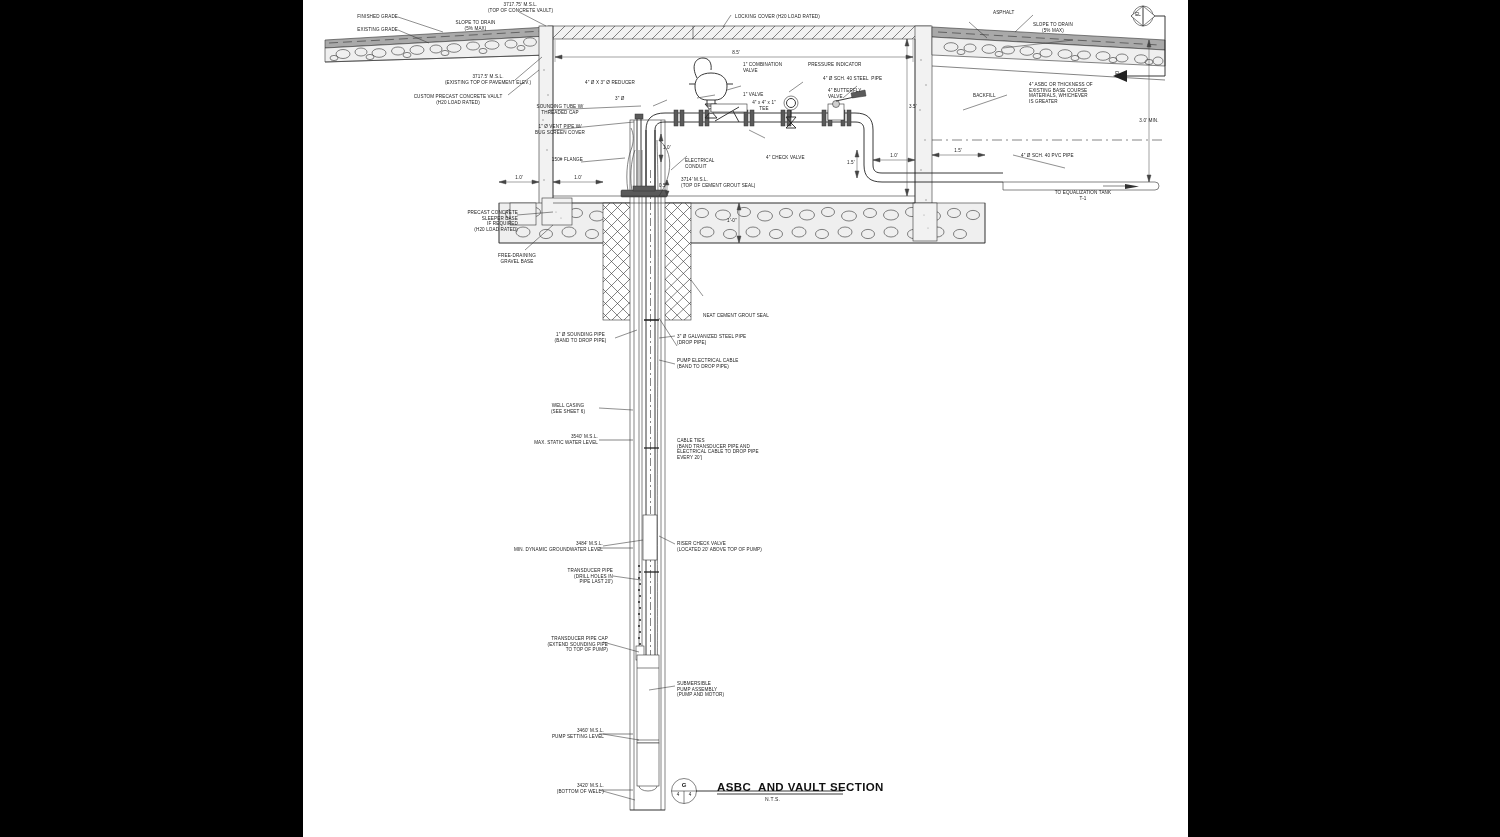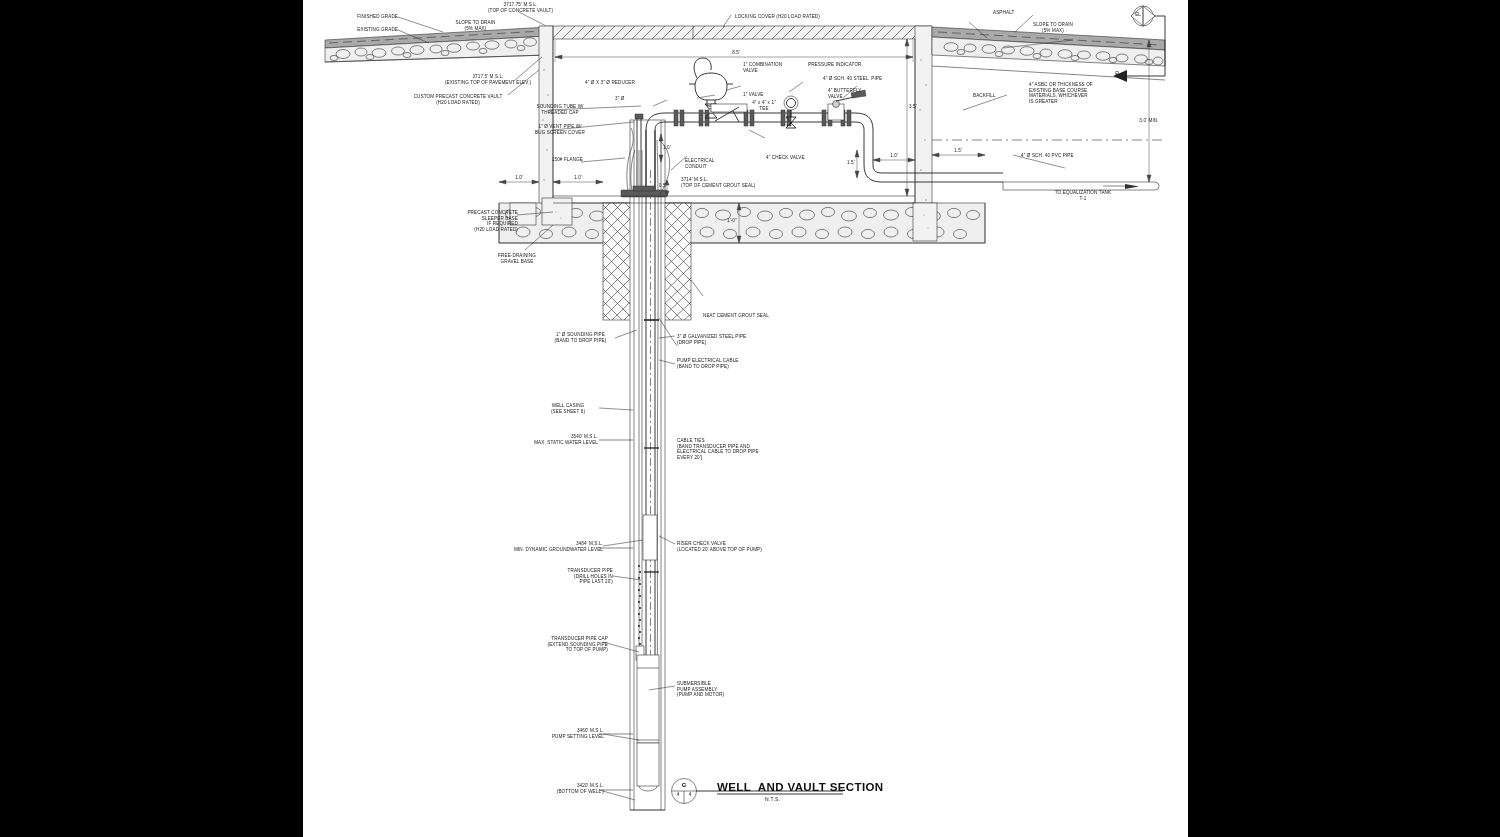--- a/index.html
+++ b/index.html
@@ -611,20 +611,20 @@
     <div class="lbl" style="left:544px;top:160px;width:24px;">1.5'</div>
     <div class="lbl c" style="left:571px;top:153px;width:40px;">1.0'</div>
     <div class="lbl c" style="left:635px;top:148px;width:40px;">1.5'</div>
     <div class="lbl" style="left:356px;top:183px;width:24px;">0.5'</div>
     <div class="lbl" style="left:424px;top:218px;width:26px;">1'-0"</div>
     <div class="lbl c" style="left:818px;top:118px;width:56px;">3.0' MIN.</div>
 
     <div class="bub" style="left:830px;top:12px;width:10px;font-size:4.5px;">EL</div>
     <div class="bub" style="left:808px;top:71px;width:14px;font-size:4.5px;">EL</div>
 
-    <div class="ttl" style="left:414px;top:781px;">WELL  AND VAULT SECTION</div>
+    <div class="ttl" style="left:414px;top:781px;">ASBC  AND VAULT SECTION</div>
     <div class="nts" style="left:462px;top:796px;">N.T.S.</div>
     <div class="bub" style="left:374px;top:782px;width:14px;font-weight:bold;">G</div>
     <div class="bub" style="left:370px;top:792px;width:10px;font-size:4.5px;">4</div>
     <div class="bub" style="left:382px;top:792px;width:10px;font-size:4.5px;">4</div>
 
   </div>
 </div>
 
 </body></html>

